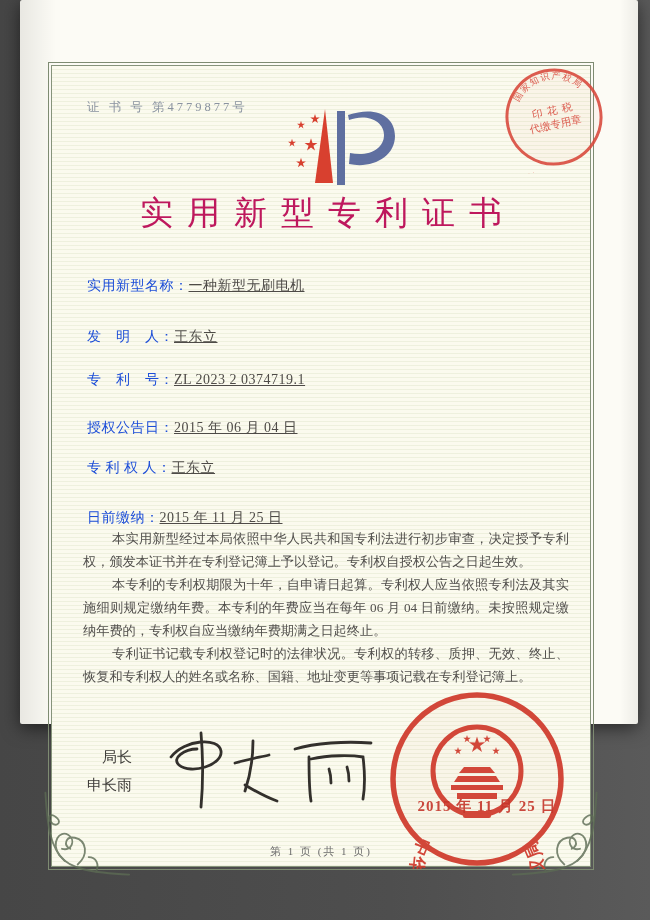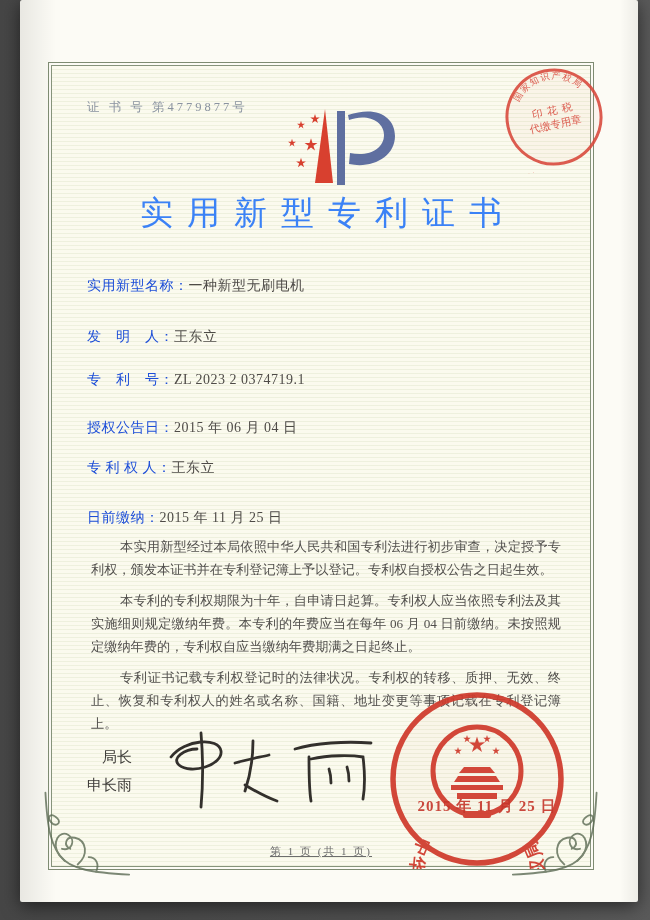--- a/index.html
+++ b/index.html
@@ -2,21 +2,21 @@
 <html><head>
 <meta charset="utf-8">
 <style>
   html,body{margin:0;padding:0;}
   body{
     width:650px;height:920px;overflow:hidden;position:relative;
     background:linear-gradient(90deg,#464646 0%,#4e4e4e 60%,#5a5a5a 100%);
     font-family:"Liberation Serif","DejaVu Serif",serif;
   }
   .paper{
-    position:absolute;left:20px;top:0;width:618px;height:902px;
+    position:absolute;left:20px;top:0;width:618px;height:724px;
     background:#fcfbf5;border-radius:2px;
     box-shadow:0 4px 18px rgba(0,0,0,.55);
   }
   .paper::before{
     content:"";position:absolute;inset:0;pointer-events:none;
     background:linear-gradient(90deg,rgba(0,0,0,.08),rgba(0,0,0,0) 36px),
                linear-gradient(270deg,rgba(0,0,0,.06),rgba(0,0,0,0) 18px);
   }
   .frame{
     position:absolute;left:28px;top:62px;width:544px;height:806px;
@@ -29,44 +29,44 @@
       rgba(170,190,135,.16) 0px,rgba(170,190,135,.16) 1px,
       rgba(0,0,0,0) 1px,rgba(0,0,0,0) 4px);
   }
   .cert-no{
     position:absolute;left:38px;top:36px;
     font-size:12.5px;letter-spacing:3px;color:#8a93a0;
   }
   .logo{position:absolute;left:222px;top:40px;width:140px;height:92px;}
   .title{
     position:absolute;left:0;top:128px;width:100%;text-align:center;
-    font-size:33px;color:#3b82f6;letter-spacing:14px;text-indent:14px;
+    font-size:33px;color:#be185d;letter-spacing:14px;text-indent:14px;
     font-weight:400;
   }
   .field{
     position:absolute;left:38px;font-size:14px;color:#55524e;letter-spacing:.5px;
     white-space:nowrap;
   }
   .field .lab{color:#1d4ed8;}
-  .field .val{color:#4e4b47;}
+  .field .val{color:#4e4b47;text-decoration:underline;}
   .paras{
     position:absolute;left:34px;top:464px;width:486px;
     font-size:13.2px;line-height:23px;color:#514f4c;text-align:justify;
   }
-  .paras p{margin:8px;text-indent:2.2em;}
+  .paras p{margin:0;text-indent:2.2em;}
   .signer{position:absolute;left:38px;top:680px;font-size:15px;color:#3e3c39;line-height:28px;text-align:right;}
   .signature{position:absolute;left:108px;top:664px;width:230px;height:85px;}
   .seal{position:absolute;left:338px;top:626px;width:180px;height:180px;opacity:.93;}
   .seal-date{
     position:absolute;left:338px;top:734px;width:200px;text-align:center;
     font-size:15px;letter-spacing:1px;color:#c5362b;font-weight:bold;opacity:.9;
   }
   .footer{
     position:absolute;left:0;top:781px;width:100%;text-align:center;
-    font-size:11px;letter-spacing:2px;color:#6d6d6d;text-decoration:underline;
+    font-size:11px;letter-spacing:2px;color:#6d6d6d;
   }
   .tax-stamp{
     position:absolute;left:455px;top:4px;width:100px;height:100px;
     transform:rotate(-12deg);opacity:.88;
   }
   .flourish{position:absolute;width:92px;height:92px;}
   .flourish.br{right:-10px;bottom:-12px;}
   .flourish.bl{left:-10px;bottom:-12px;transform:scaleX(-1);}
 </style>
 </head>

